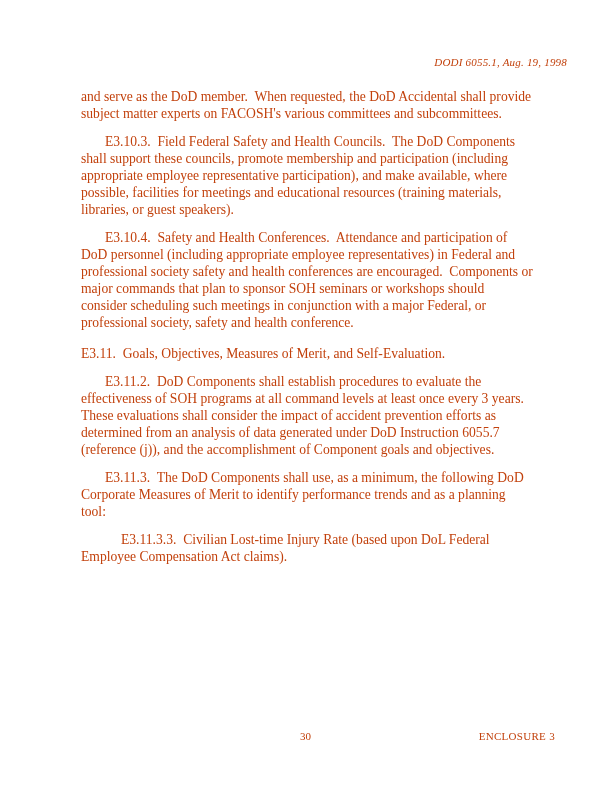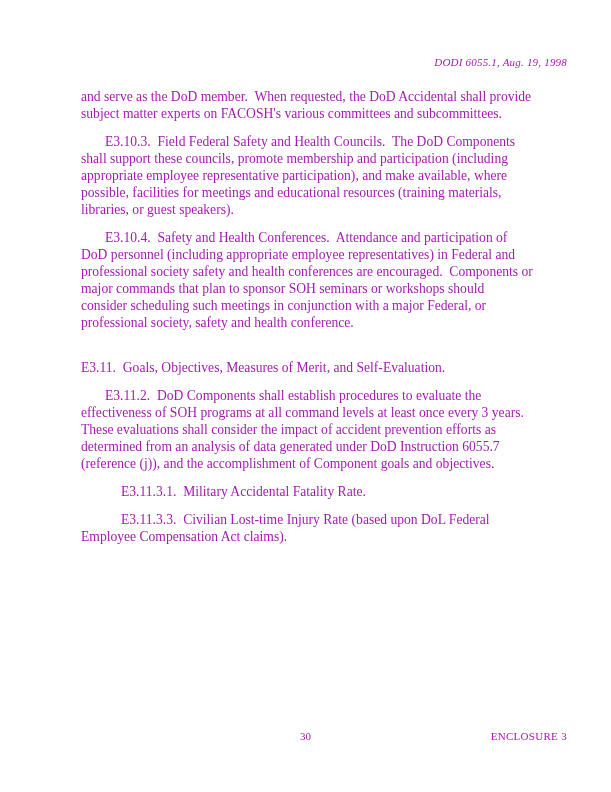--- a/index.html
+++ b/index.html
@@ -5,21 +5,21 @@
   html, body {
     margin: 0;
     padding: 0;
     background: #ffffff;
   }
   .page {
     position: relative;
     width: 611px;
     height: 792px;
     background: #ffffff;
-    color: #a21caf;
+    color: #c2410c;
     font-family: "Liberation Serif", serif;
     overflow: hidden;
   }
   .doc-header {
     position: absolute;
     top: 56px;
     right: 44px;
     font-size: 11px;
     font-style: italic;
     letter-spacing: 0.2px;
@@ -33,55 +33,55 @@
     line-height: 17px;
     text-align: left;
   }
   .para {
     margin: 0 0 11px 0;
     white-space: pre-wrap;
   }
   .indent-0 { text-indent: 0; }
   .indent-1 { text-indent: 24px; }
   .indent-2 { text-indent: 40px; }
-  .space-large { margin-top: 28px; }
+  .space-large { margin-top: 14px; }
   .underline { }
   .doc-footer {
     position: absolute;
     left: 0;
     right: 0;
     top: 730px;
     height: 20px;
     font-size: 11px;
   }
   .page-number {
     position: absolute;
     left: 0;
     width: 100%;
     text-align: center;
   }
   .enclosure-label {
     position: absolute;
-    right: 44px;
+    right: 56px;
     letter-spacing: 0.3px;
   }
 </style>
 </head>
 <body>
 
 <div class="page">
   <div class="doc-header">DODI 6055.1, Aug. 19, 1998</div>
 
   <div class="doc-body">
       <p class="para indent-0"><span class="">and serve as the DoD member.  When requested, the DoD Accidental shall provide subject matter experts on FACOSH's various committees and subcommittees.</span></p>
       <p class="para indent-1"><span class="">E3.10.3.  </span><span class="underline">Field Federal Safety and Health Councils.</span><span class="">  The DoD Components shall support these councils, promote membership and participation (including appropriate employee representative participation), and make available, where possible, facilities for meetings and educational resources (training materials, libraries, or guest speakers).</span></p>
       <p class="para indent-1"><span class="">E3.10.4.  </span><span class="underline">Safety and Health Conferences.</span><span class="">  Attendance and participation of DoD personnel (including appropriate employee representatives) in Federal and professional society safety and health conferences are encouraged.  Components or major commands that plan to sponsor SOH seminars or workshops should consider scheduling such meetings in conjunction with a major Federal, or professional society, safety and health conference.</span></p>
       <p class="para indent-0 space-large"><span class="">E3.11.  </span><span class="underline">Goals, Objectives, Measures of Merit, and Self-Evaluation.</span></p>
       <p class="para indent-1"><span class="">E3.11.2.  DoD Components shall establish procedures to evaluate the effectiveness of SOH programs at all command levels at least once every 3 years. These evaluations shall consider the impact of accident prevention efforts as determined from an analysis of data generated under DoD Instruction 6055.7 (reference (j)), and the accomplishment of Component goals and objectives.</span></p>
-      <p class="para indent-2"><span class="">E3.11.3.1.  Military Accidental Fatality Rate.</span></p>
+      <p class="para indent-1"><span class="">E3.11.3.  The DoD Components shall use, as a minimum, the following DoD Corporate Measures of Merit to identify performance trends and as a planning tool:</span></p>
       <p class="para indent-2"><span class="">E3.11.3.3.  Civilian Lost-time Injury Rate (based upon DoL Federal Employee Compensation Act claims).</span></p>
     </div>
 
   <div class="doc-footer">
     <span class="page-number">30</span>
     <span class="enclosure-label">ENCLOSURE 3</span>
   </div>
 </div>
 
 </body></html>

